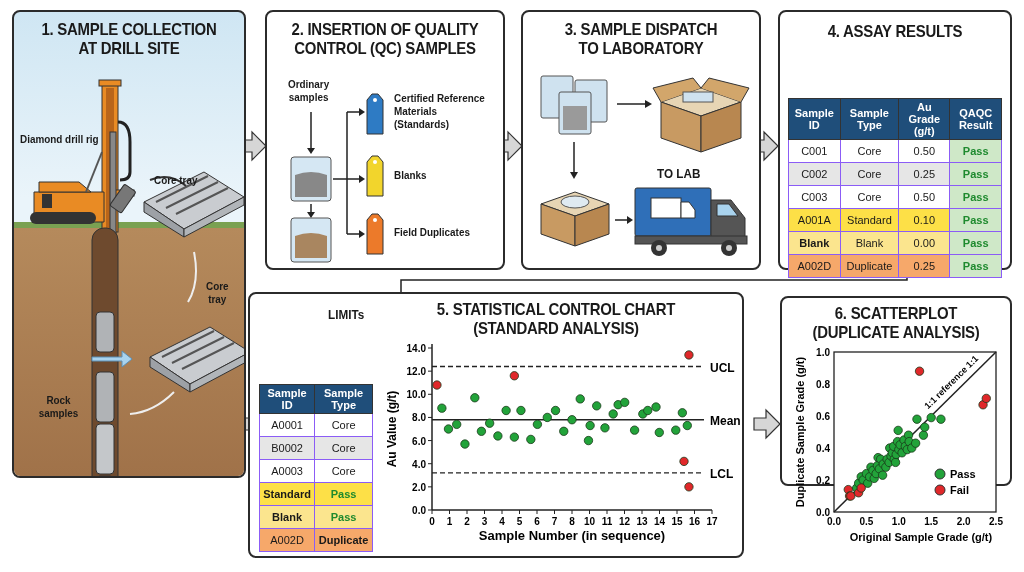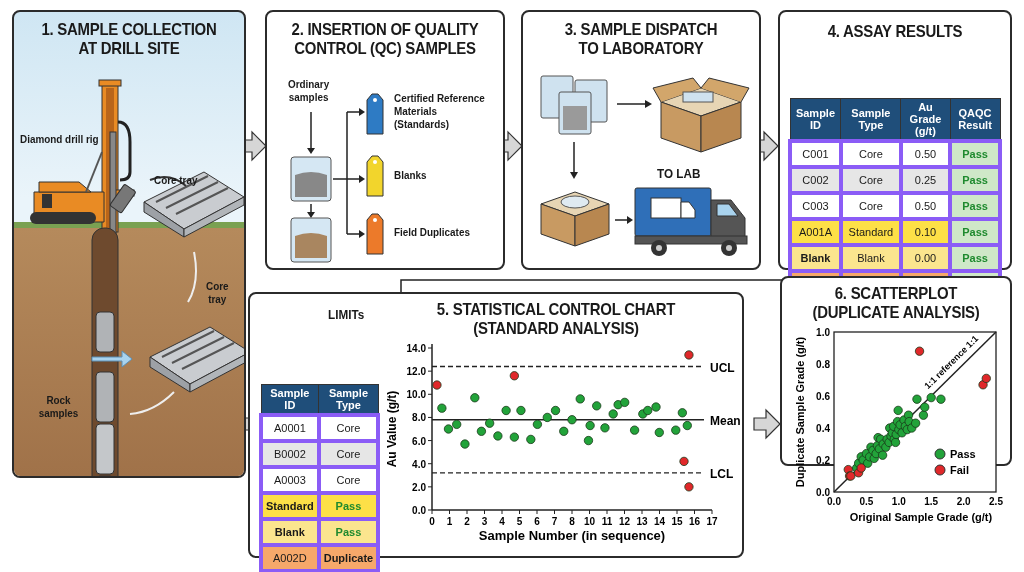--- a/index.html
+++ b/index.html
@@ -2,21 +2,21 @@
 <html><head>
 <meta charset="utf-8">
 <style>
   html,body{margin:0;padding:0;background:#fff;}
   body{width:1024px;height:572px;position:relative;overflow:hidden;font-family:"Liberation Sans",sans-serif;color:#1a1a1a;}
   .panel{position:absolute;border:2px solid #2b2b2b;border-radius:8px;background:#fff;box-sizing:border-box;}
   .ptitle{position:absolute;left:0;right:0;text-align:center;font-weight:700;font-size:17px;line-height:19px;letter-spacing:-0.3px;transform:scaleX(0.88);}
   .lbl{position:absolute;font-weight:700;font-size:11px;line-height:13px;transform:scaleX(0.9);transform-origin:left top;}
   table.qt{border-collapse:collapse;position:absolute;font-size:11px;text-align:center;margin-top:40px;}
   table.qt th{background:#1f4e7a;color:#fff;font-weight:700;padding:2px 4px;line-height:12px;border:1px solid #333;}
-  table.qt td{border:4px solid #8b5cf6;padding:0 3px;height:22px;}
+  table.qt td{border:1px solid #8b5cf6;padding:0 3px;height:22px;}
   .pass{color:#1e8a2e;font-weight:700;}
   .r-white{background:#fff;}
   .r-gray{background:#e6e6e6;}
   .r-green{background:#fde047;}
   .r-yellow{background:#fbe58e;}
   .r-orange{background:#f6a86a;padding-left:13px;}
   .gpass{background:#cfe8c8;}
   svg text{font-family:"Liberation Sans",sans-serif;}
 </style>
 </head>
@@ -373,21 +373,21 @@
       <circle cx="434.3529411764706" cy="120.8" r="4.2" fill="#22a33a" stroke="#1a3a1a" stroke-width="0.8"></circle>
       <circle cx="439.2941176470588" cy="133.5285714285714" r="4.2" fill="#22a33a" stroke="#1a3a1a" stroke-width="0.8"></circle>
       <circle cx="188.94117647058823" cy="93.02857142857142" r="4.2" fill="#e0282a" stroke="#1a3a1a" stroke-width="0.8"></circle>
       <circle cx="266.3529411764706" cy="83.77142857142857" r="4.2" fill="#e0282a" stroke="#1a3a1a" stroke-width="0.8"></circle>
       <circle cx="440.94117647058823" cy="62.94285714285715" r="4.2" fill="#e0282a" stroke="#1a3a1a" stroke-width="0.8"></circle>
       <circle cx="436" cy="169.4" r="4.2" fill="#e0282a" stroke="#1a3a1a" stroke-width="0.8"></circle>
       <circle cx="440.94117647058823" cy="194.85714285714286" r="4.2" fill="#e0282a" stroke="#1a3a1a" stroke-width="0.8"></circle>
     </svg>
 </div>
 
-<div class="panel" style="left:780px;top:276px;width:232px;height:190px;">
+<div class="panel" style="left:780px;top:296px;width:232px;height:190px;">
   <div class="ptitle" style="top:6px">
     <div>6. SCATTERPLOT</div>
     <div>(DUPLICATE ANALYSIS)</div>
   </div>
   <svg id="sp" width="232" height="266" style="position:absolute;left:-2px;top:-2px">
       <rect x="54" y="56" width="162" height="160" fill="#fff" stroke="#222" stroke-width="1.3"></rect>
       <text x="50" y="220" text-anchor="end" font-size="10" font-weight="700">0.0</text>
       <text x="50" y="188" text-anchor="end" font-size="10" font-weight="700">0.2</text>
       <text x="50" y="156" text-anchor="end" font-size="10" font-weight="700">0.4</text>
       <text x="50" y="124" text-anchor="end" font-size="10" font-weight="700">0.6</text>

